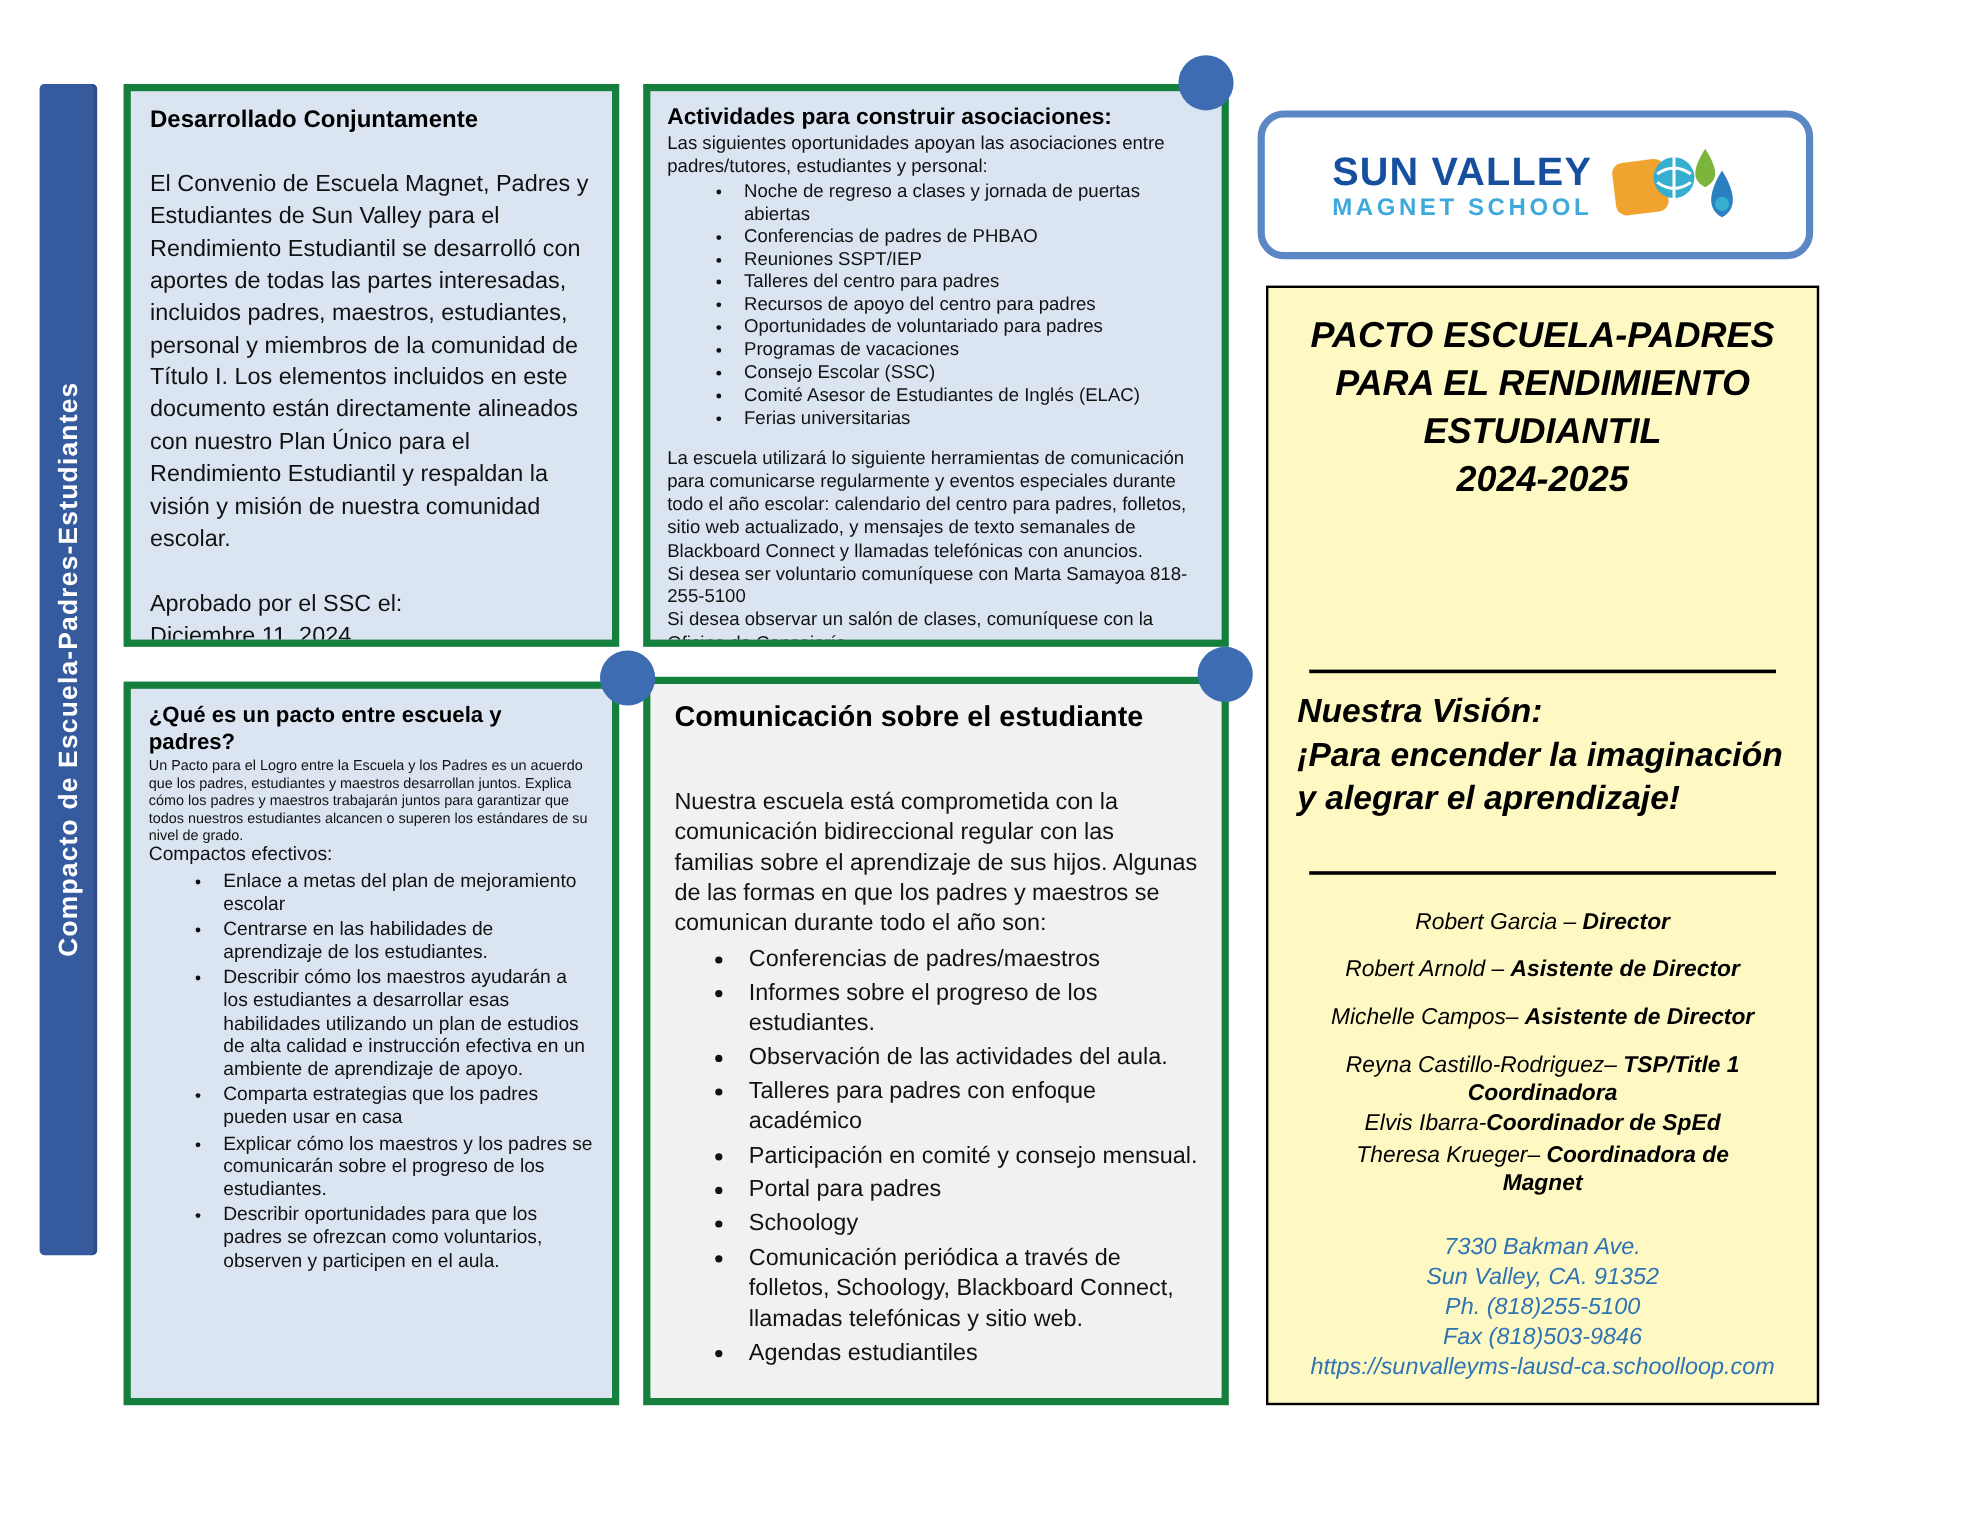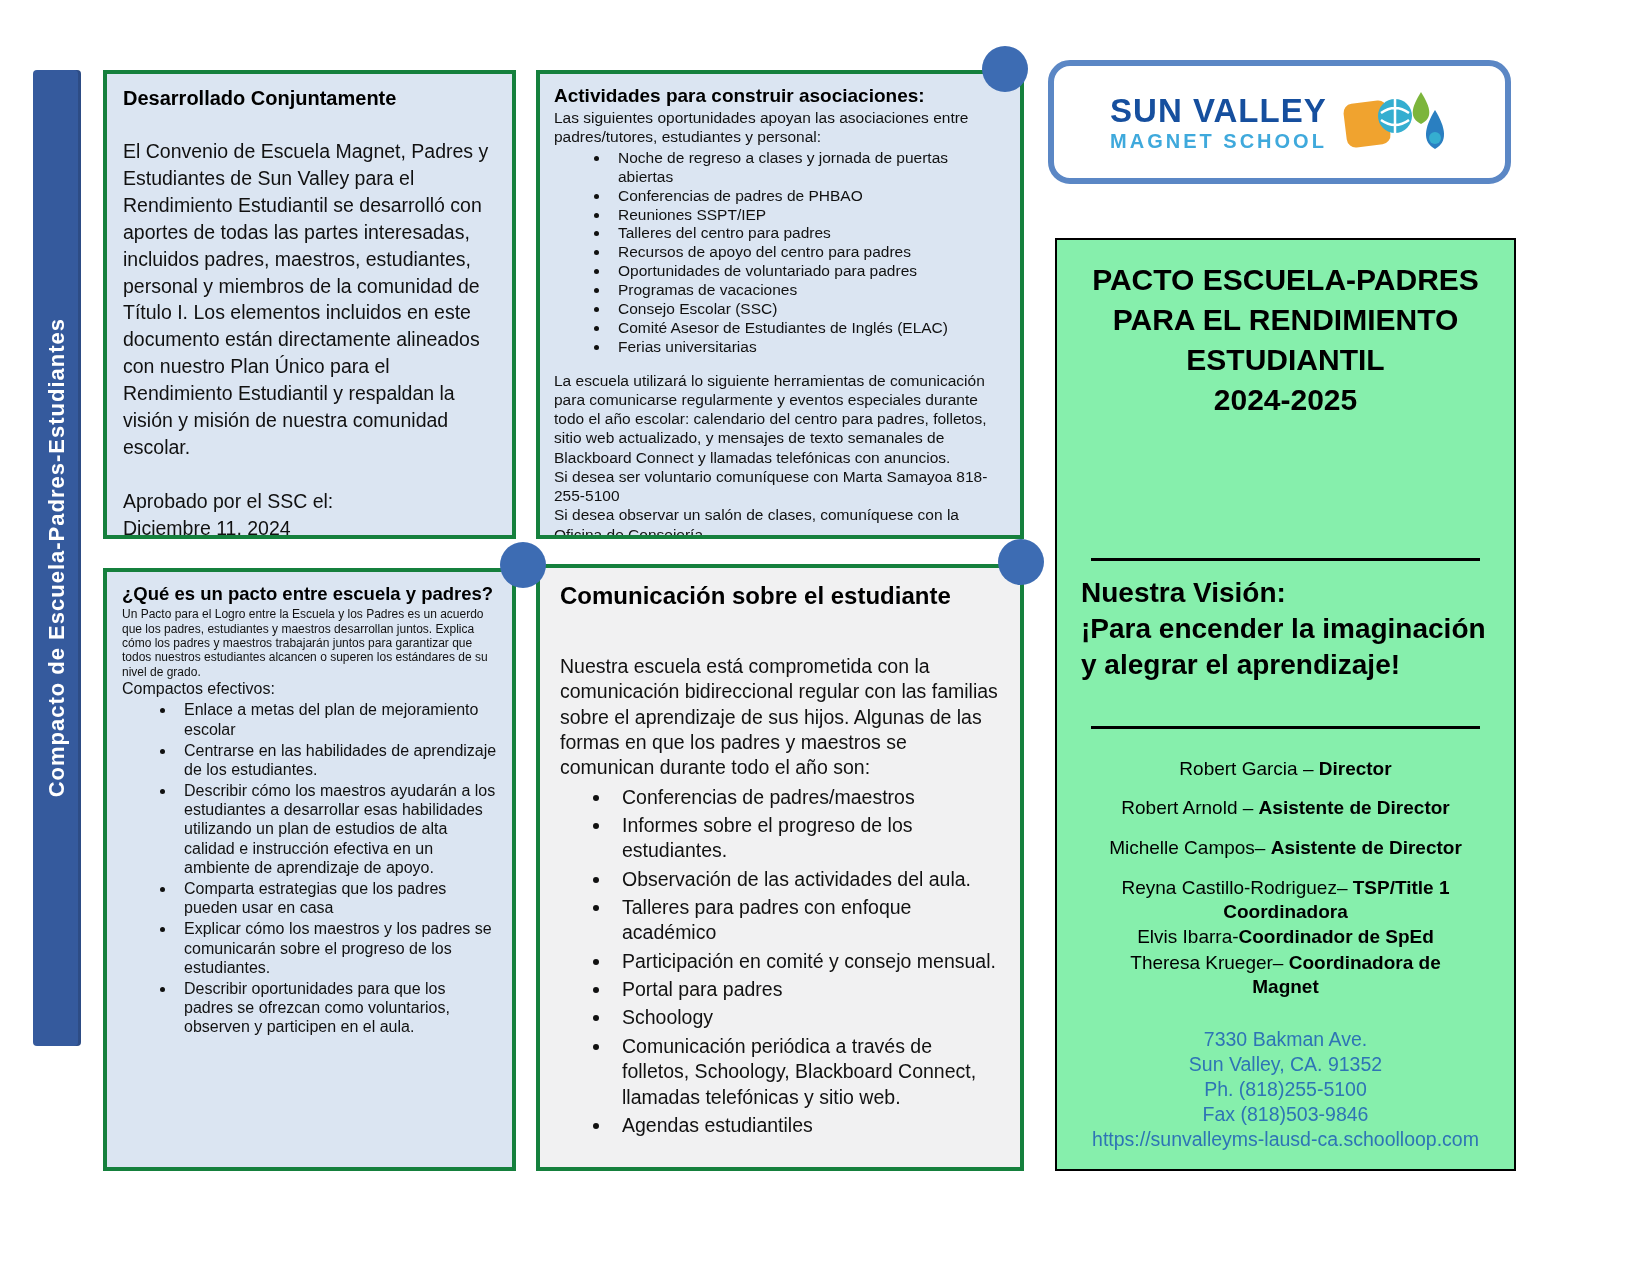--- a/index.html
+++ b/index.html
@@ -19,21 +19,21 @@
     display: flex; align-items: center; justify-content: center;
     box-shadow: inset -3px 0 0 rgba(0,0,0,.15);
   }
   .sidebar-label {
     writing-mode: vertical-rl; transform: rotate(180deg);
     color: #fff; font-weight: 700; font-size: 22px; letter-spacing: 1px; white-space: nowrap;
   }
 
   
   .box {
-    position: absolute; background: #dbe5f2; border: 4px solid #15803d; overflow: hidden;
+    position: absolute; background: #dbe5f2; border: 6px solid #15803d; overflow: hidden;
   }
   .box h2 { color: #000; }
 
   .box-developed { left: 103px; top: 70px; width: 413px; height: 469px; padding: 13px 16px; }
   .box-developed h2 { font-size: 20px; margin-bottom: 28px; }
   .box-developed .body { font-size: 19.5px; line-height: 1.38; }
   .box-developed .approved { font-size: 19.5px; line-height: 1.38; margin-top: 27px; }
   .box-developed .approved-date { font-size: 19.5px; line-height: 1.38; }
 
   .box-activities { left: 536px; top: 70px; width: 488px; height: 469px; padding: 11px 14px; }
@@ -58,33 +58,33 @@
   .box-comm li { font-size: 19.5px; line-height: 1.3; padding-left: 10px; margin-bottom: 3px; }
 
   
   .dot { position: absolute; width: 46px; height: 46px; border-radius: 50%; background: #3d6cb3; z-index: 5; }
   .dot1 { left: 982px; top: 46px; }
   .dot2 { left: 500px; top: 542px; }
   .dot3 { left: 998px; top: 539px; }
 
   
   .logo-card {
-    position: absolute; left: 1048px; top: 60px; width: 463px; height: 124px;
+    position: absolute; left: 1048px; top: 92px; width: 463px; height: 124px;
     background: #fff; border: 6px solid #5b87c5; border-radius: 22px;
     display: flex; align-items: center; justify-content: center; gap: 14px;
   }
   .logo-text { display: flex; flex-direction: column; }
   .logo-line1 { font-size: 33px; font-weight: 800; color: #164f9e; letter-spacing: 1px; }
   .logo-line2 { font-size: 20px; font-weight: 700; color: #3fa9dc; letter-spacing: 3px; }
   .logo-mark { flex: 0 0 auto; }
 
   
   .info-panel {
     position: absolute; left: 1055px; top: 238px; width: 461px; height: 933px;
-    background: #86efac; border: 2px solid #000; padding: 16px 20px; text-align: center;
+    background: #fef9c3; border: 2px solid #000; padding: 16px 20px; text-align: center; font-style: italic;
   }
   .panel-title {
     margin-top: 4px; font-size: 30px; font-weight: 800; line-height: 1.33;
     white-space: pre-line; color: #000;
   }
   .rule { border-top: 3px solid #000; margin-left: 14px; margin-right: 14px; }
   .rule1 { margin-top: 138px; margin-bottom: 14px; }
   .rule2 { margin-top: 42px; margin-bottom: 28px; }
   .vision {
     text-align: left; font-size: 28px; font-weight: 700; line-height: 1.3;

